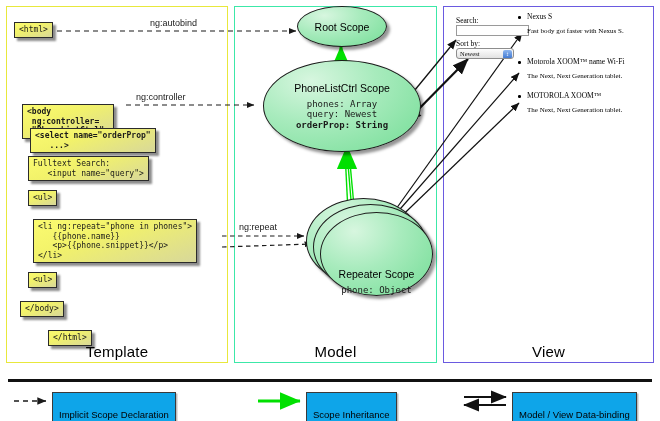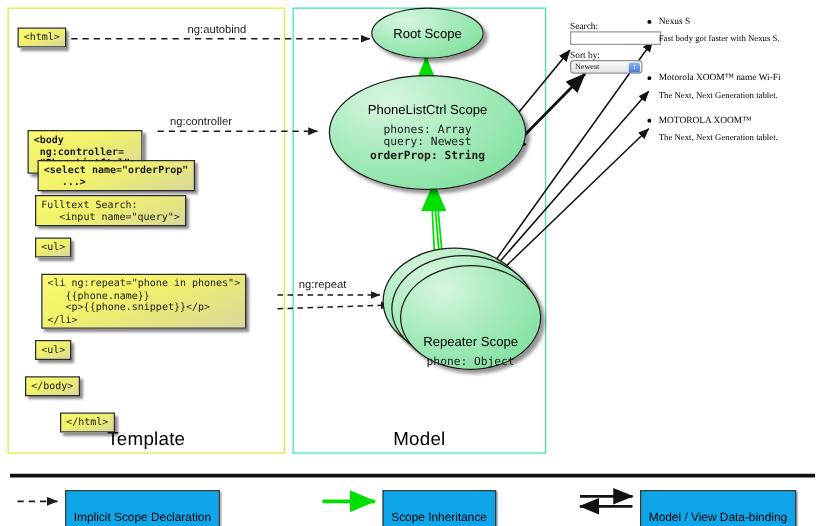--- a/index.html
+++ b/index.html
@@ -74,20 +74,23 @@
 <body>
 
 <div id="root">
 
   <div class="panel" id="panel-template">
     <div class="panel-label">Template</div>
   </div>
   <div class="panel" id="panel-model">
     <div class="panel-label">Model</div>
   </div>
+  <div class="panel" id="panel-view">
+    <div class="panel-label">View</div>
+  </div>
 
   <svg id="wires" viewBox="0 0 660 421">
     <defs>
       <marker id="ah-dark" markerWidth="7" markerHeight="7" refX="6.2" refY="2.6" orient="auto">
         <path d="M0,0 L6.4,2.6 L0,5.2 z" fill="#1a1a1a"></path>
       </marker>
       <marker id="ah-dark2" markerWidth="8" markerHeight="8" refX="7" refY="3" orient="auto">
         <path d="M0,0 L7.4,3 L0,6 z" fill="#111"></path>
       </marker>
       <marker id="ah-dark2-start" markerWidth="8" markerHeight="8" refX="0.5" refY="3" orient="auto">

